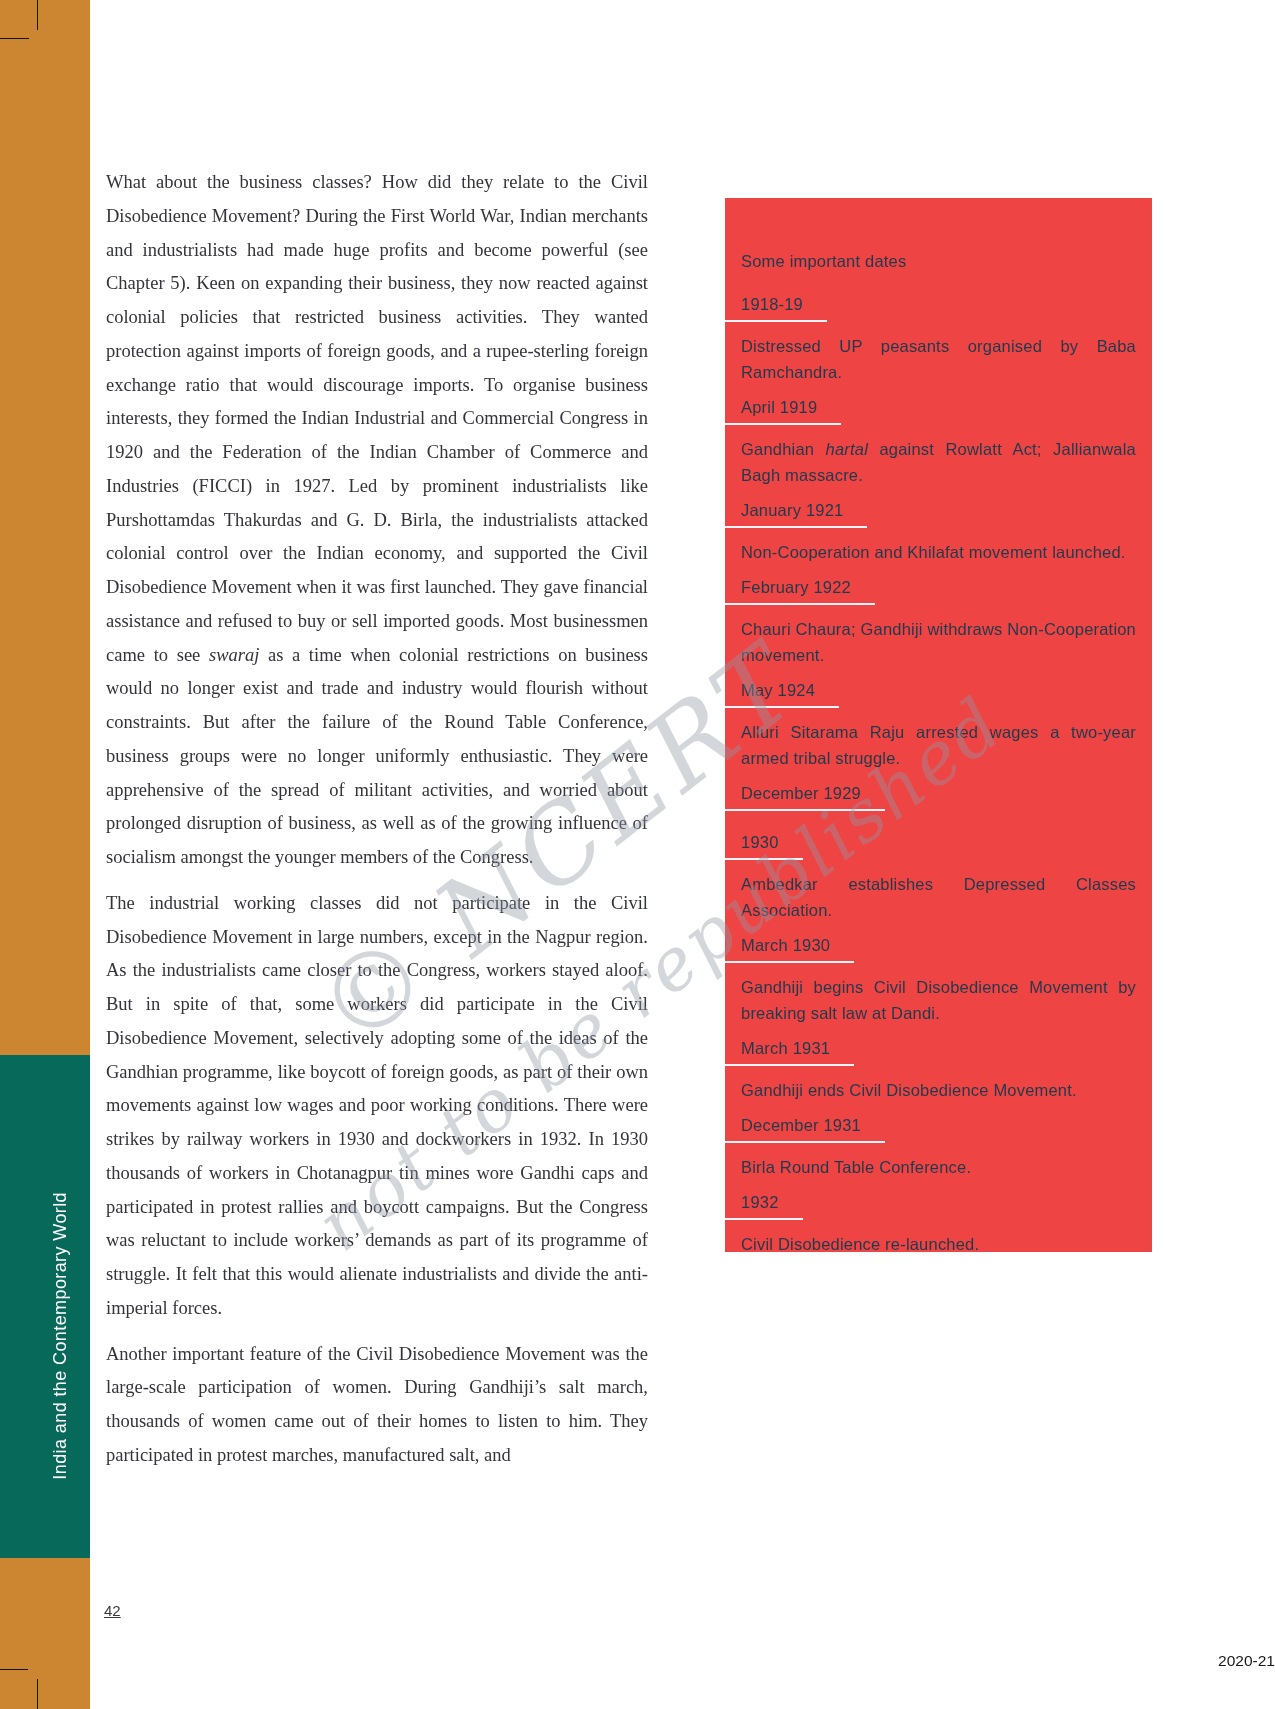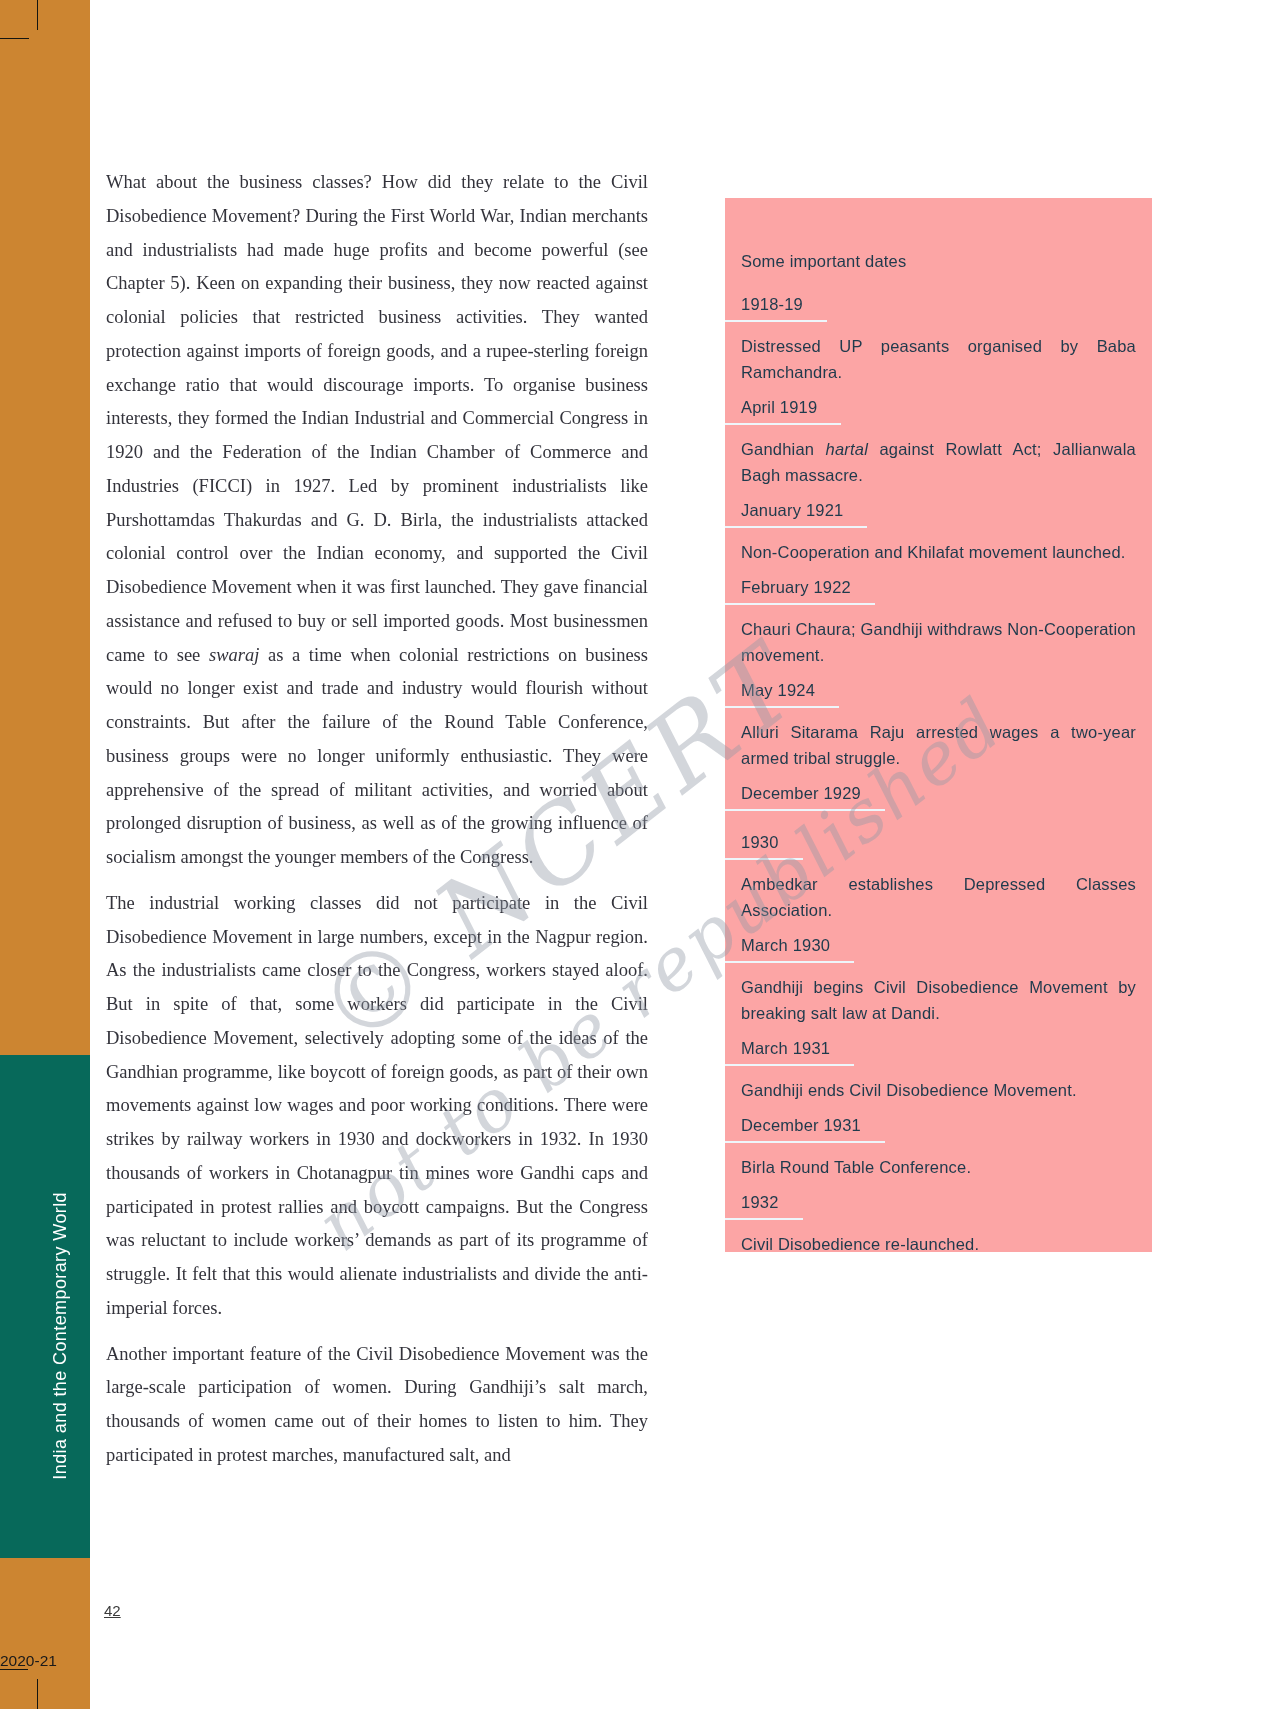--- a/index.html
+++ b/index.html
@@ -31,21 +31,21 @@
   .body-col {
     position:absolute; left:106px; top:166px; width:542px;
     color:#33333b; font-size:18.5px; line-height:33.75px;
     text-align:justify;
   }
   .body-col p { margin-bottom:12px; }
   .body-col em { font-style:italic; }
   
   .dates-box {
     position:absolute; left:725px; top:198px; width:427px; height:1054px;
-    background:#fca5a5; padding:50px 16px 0 16px; overflow:hidden;
+    background:#ef4444; padding:50px 16px 0 16px; overflow:hidden;
     font-family:"Liberation Sans","DejaVu Sans",sans-serif;
     color:#1f3a4c; font-size:16.5px; line-height:26px; letter-spacing:0.2px;
   }
   .dates-title { margin-bottom:10px; }
   .t-date {
     display:inline-block; margin:7px 0 11px -16px;
     padding:0 24px 3px 16px;
     border-bottom:2px solid #eef6fb;
   }
   .t-desc { text-align:justify; margin-bottom:2px; }
@@ -60,21 +60,21 @@
   }
   .wm-1 { font-size:105px; line-height:150px; letter-spacing:6px; }
   .wm-2 { font-size:72px; line-height:120px; margin-top:28px; letter-spacing:3px; }
   
   .page-num {
     position:absolute; left:104px; top:1602px;
     font-family:"Liberation Sans","DejaVu Sans",sans-serif;
     font-size:15px; color:#3a3a3a;text-decoration:underline;
   }
   .footer-year {
-    position:absolute; left:0; top:1652px; width:1275px; text-align:left;
+    position:absolute; left:0; top:1652px; width:1275px; text-align:right;
     font-family:"Liberation Sans","DejaVu Sans",sans-serif;
     font-size:15.5px; color:#1a1a1a;
   }
 </style>
 </head>
 <body>
 
 <div class="page">
 
   <div class="rail-seg rail-orange-top"></div>

